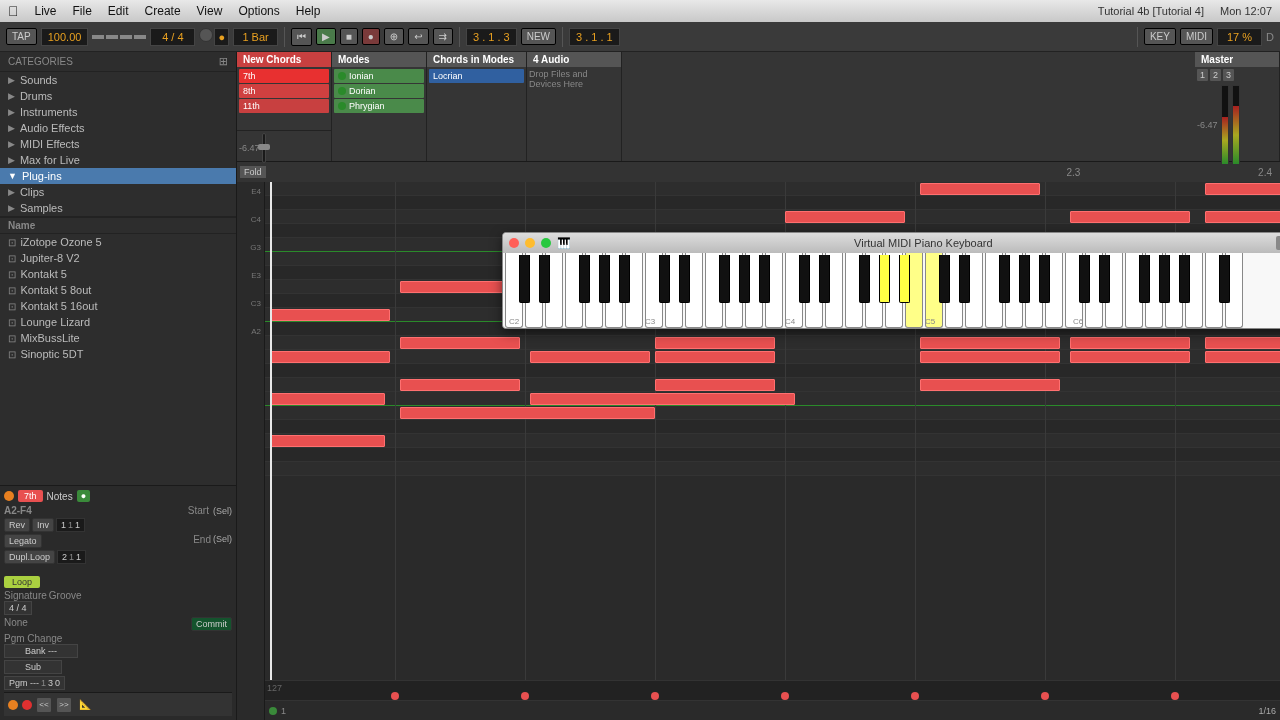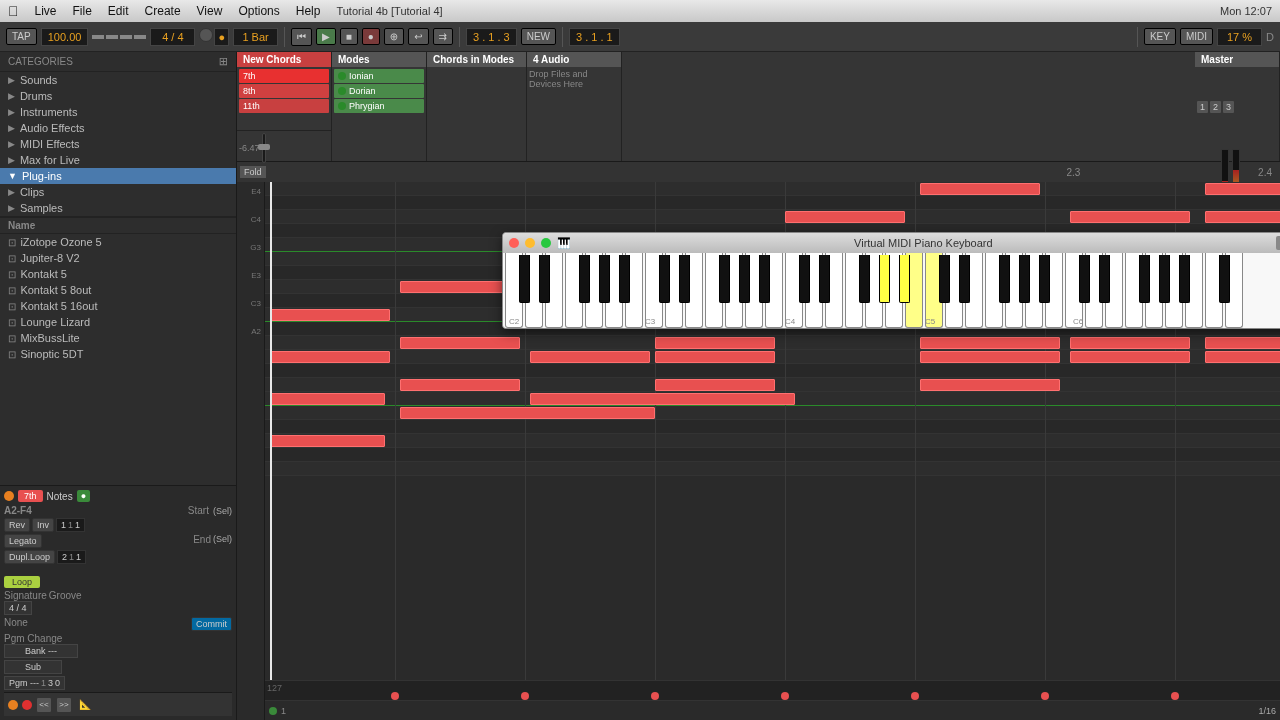--- a/index.html
+++ b/index.html
@@ -352,21 +352,21 @@
 
 <div id="menu-bar">
   <span class="apple"></span>
   <span>Live</span>
   <span>File</span>
   <span>Edit</span>
   <span>Create</span>
   <span>View</span>
   <span>Options</span>
   <span>Help</span>
-  <span style="flex:1; text-align:left; font-size:11px; color:#333;">Tutorial 4b [Tutorial 4]</span>
+  <span style="flex:1; text-align:right; font-size:11px; color:#333;">Tutorial 4b [Tutorial 4]</span>
   <span style="font-size:11px; color:#333;">Mon 12:07</span>
 </div>
 
 <div id="transport-bar">
   <button class="transport-btn">TAP</button>
   <div class="transport-display">100.00</div>
   <div style="display:flex;gap:2px;align-items:center;">
     <div style="width:12px;height:4px;background:#888;"></div>
     <div style="width:12px;height:4px;background:#888;"></div>
     <div style="width:12px;height:4px;background:#888;"></div>
@@ -523,21 +523,21 @@
       </div>
       <div style="display:flex;align-items:center;gap:2px;">
         <span style="color:#888;font-size:10px;">Signature</span>
         <span style="color:#888;font-size:10px;">Groove</span>
       </div>
       <div style="display:flex;gap:2px;margin-bottom:2px;">
         <div style="background:#333;border:1px solid #444;color:#ccc;padding:1px 4px;font-size:9px;">4 / 4</div>
       </div>
       <div style="display:flex;gap:2px;margin-bottom:2px;">
         <div style="color:#888;font-size:10px;">None</div>
-        <button style="margin-left:auto;background:#0369a1;border:1px solid #333;color:#ccc;padding:1px 4px;font-size:9px;border-radius:2px;cursor:pointer;">Commit</button>
+        <button style="margin-left:auto;background:#14532d;border:1px solid #333;color:#ccc;padding:1px 4px;font-size:9px;border-radius:2px;cursor:pointer;">Commit</button>
       </div>
       <div style="display:flex;gap:2px;align-items:center;">
         <span style="color:#888;font-size:10px;">Pgm Change</span>
       </div>
       <div style="display:flex;gap:2px;margin-bottom:2px;">
         <div style="background:#333;border:1px solid #444;color:#ccc;padding:1px 20px;font-size:9px;">Bank ---</div>
       </div>
       <div style="display:flex;gap:2px;margin-bottom:2px;">
         <div style="background:#333;border:1px solid #444;color:#ccc;padding:1px 20px;font-size:9px;">Sub</div>
       </div>
@@ -601,29 +601,35 @@
           </div>
           <div class="mini-clip green">
             <span style="width:8px;height:8px;background:#2a8a2a;border-radius:50%;margin-right:3px;"></span>
             <span>Phrygian</span>
           </div>
         </div>
       </div>
 
       <div class="track-header-cell" style="width:100px;">
         <div class="track-title chords-modes">Chords in Modes</div>
+        <div class="track-clips-mini">
+          <div class="mini-clip blue">
+            <span>Locrian</span>
+          </div>
+          <div style="height:14px;"></div>
+        </div>
       </div>
 
       <div class="track-header-cell" style="width:95px;">
         <div class="track-title audio4">4 Audio</div>
         <div style="padding:2px;font-size:9px;color:#888;">Drop Files and Devices Here</div>
       </div>
 
 
-      <div class="track-header-cell" style="width:85px;margin-left:auto;gap:32px;">
+      <div class="track-header-cell" style="width:85px;margin-left:auto;">
         <div class="track-title" style="background:#555;">Master</div>
         <div style="display:flex;padding:2px;gap:2px;">
           <div style="background:#555;color:#ccc;padding:1px 3px;font-size:9px;border-radius:1px;">1</div>
           <div style="background:#555;color:#ccc;padding:1px 3px;font-size:9px;border-radius:1px;">2</div>
           <div style="background:#555;color:#ccc;padding:1px 3px;font-size:9px;border-radius:1px;">3</div>
         </div>
         <div style="display:flex;padding:2px;gap:3px;align-items:center;">
           <span style="font-size:9px;color:#888;">-6.47</span>
           <div class="level-meter">
             <div class="level-fill" style="height:60%;"></div>

